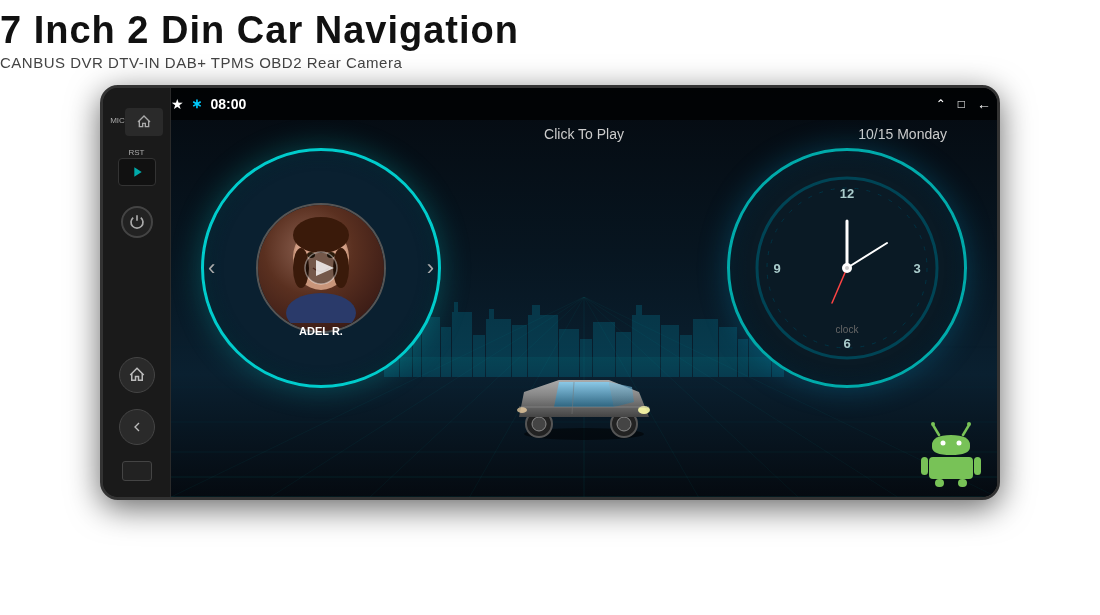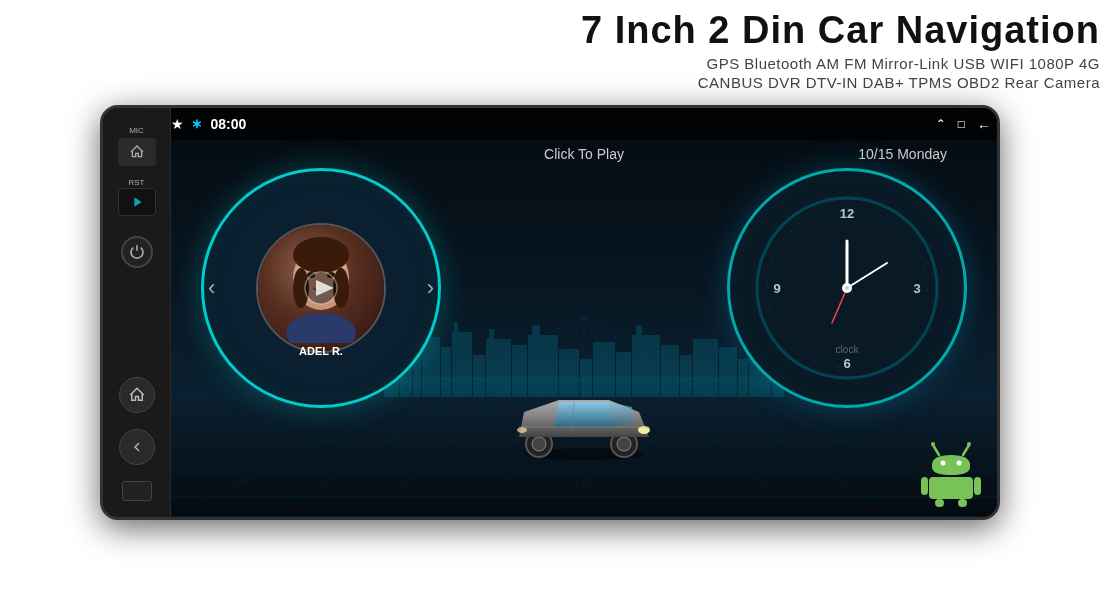--- a/index.html
+++ b/index.html
@@ -16,21 +16,21 @@
       width: 1100px;
       height: 615px;
       background: #fff;
       display: flex;
       flex-direction: column;
       align-items: center;
     }
 
     .header-section {
       width: 100%;
-      text-align: right;
+      text-align: left;
       padding: 10px 0 6px 0;
     }
 
     .main-title {
       font-size: 38px;
       font-weight: 900;
       color: #111;
       letter-spacing: 1px;
       line-height: 1.1;
     }
@@ -345,32 +345,31 @@
     }
 
   </style>
 </head>
 <body>
 
 <div class="page-wrapper">
 
   <div class="header-section">
     <div class="main-title">7 Inch 2 Din Car Navigation</div>
-    <div class="features-row1">GPS  Bluetooth  AM  FM  Mirror-Link  USB  WIFI  1080P  4G</div>
     <div class="features-row2">CANBUS   DVR   DTV-IN   DAB+   TPMS   OBD2   Rear Camera</div>
   </div>
 
   <div class="device-container">
 
 
     <div class="head-unit">
 
       <div class="left-panel">
 
-        <div style="margin-top:8px; display:flex; flex-direction:column; align-items:center;">
+        <div style="margin-top:8px; display:flex; flex-direction:row; align-items:center;">
           <div class="panel-label">MIC</div>
 
           <div class="panel-btn" style="margin-top:2px;">
             <svg viewBox="0 0 24 24" fill="none" stroke="#aaa" stroke-width="2">
               <path d="M3 12L12 3l9 9"></path>
               <path d="M5 10v9h5v-5h4v5h5v-9"></path>
             </svg>
           </div>
         </div>
 

